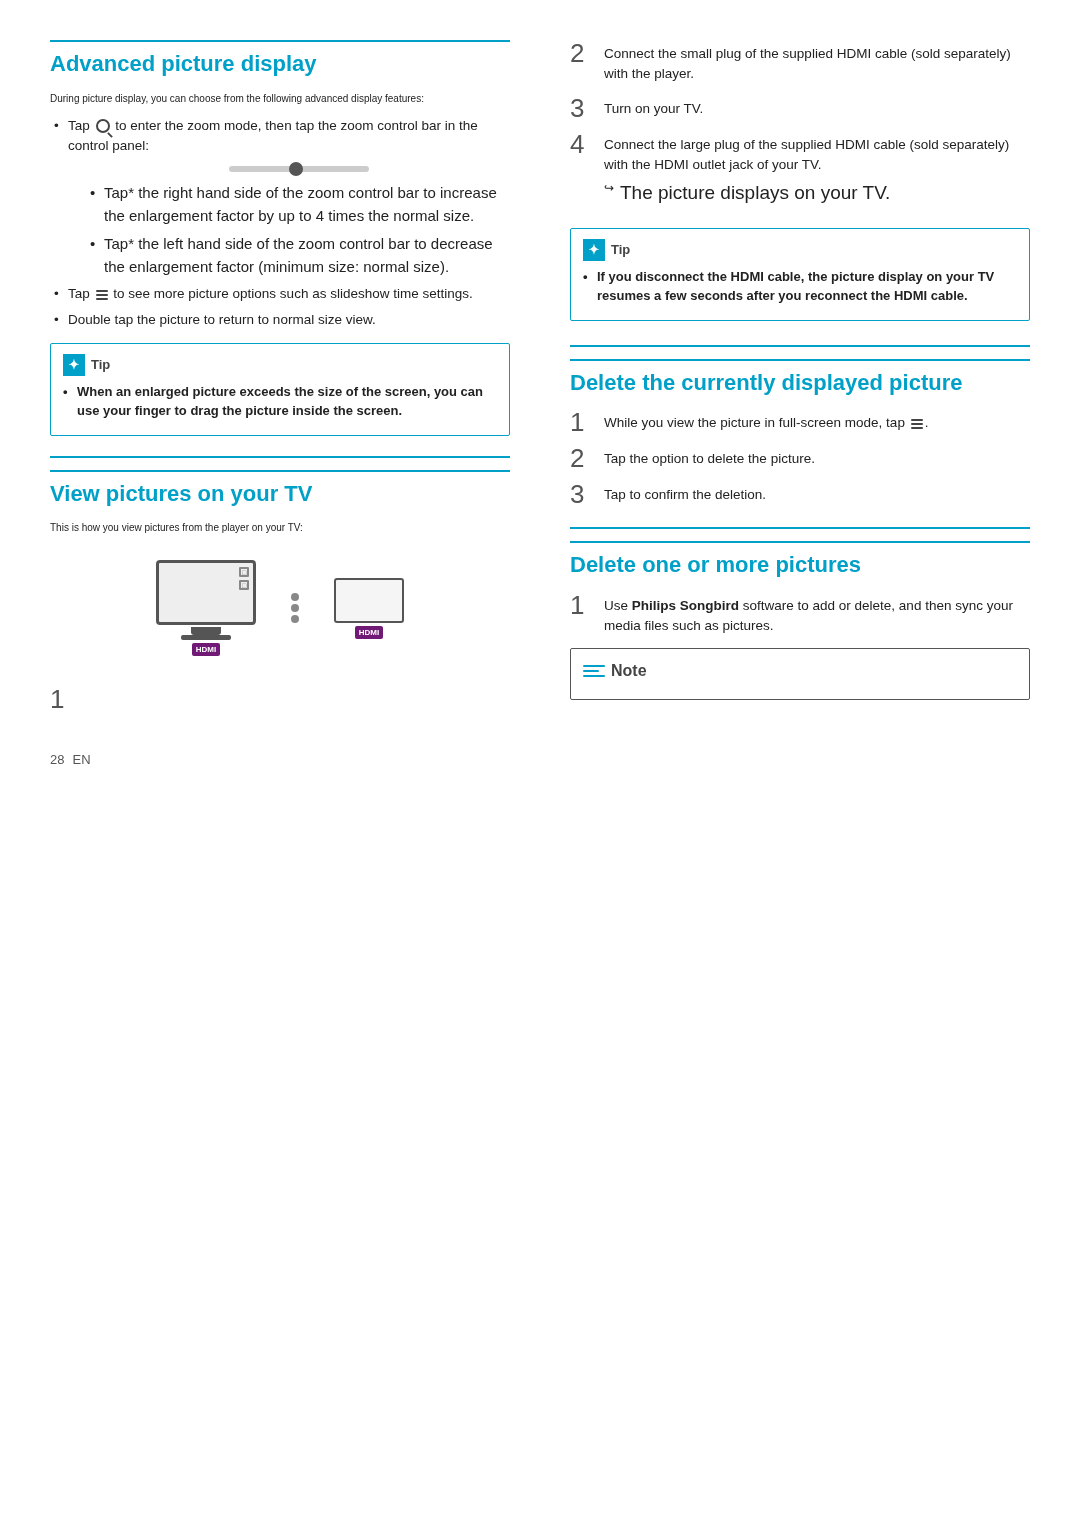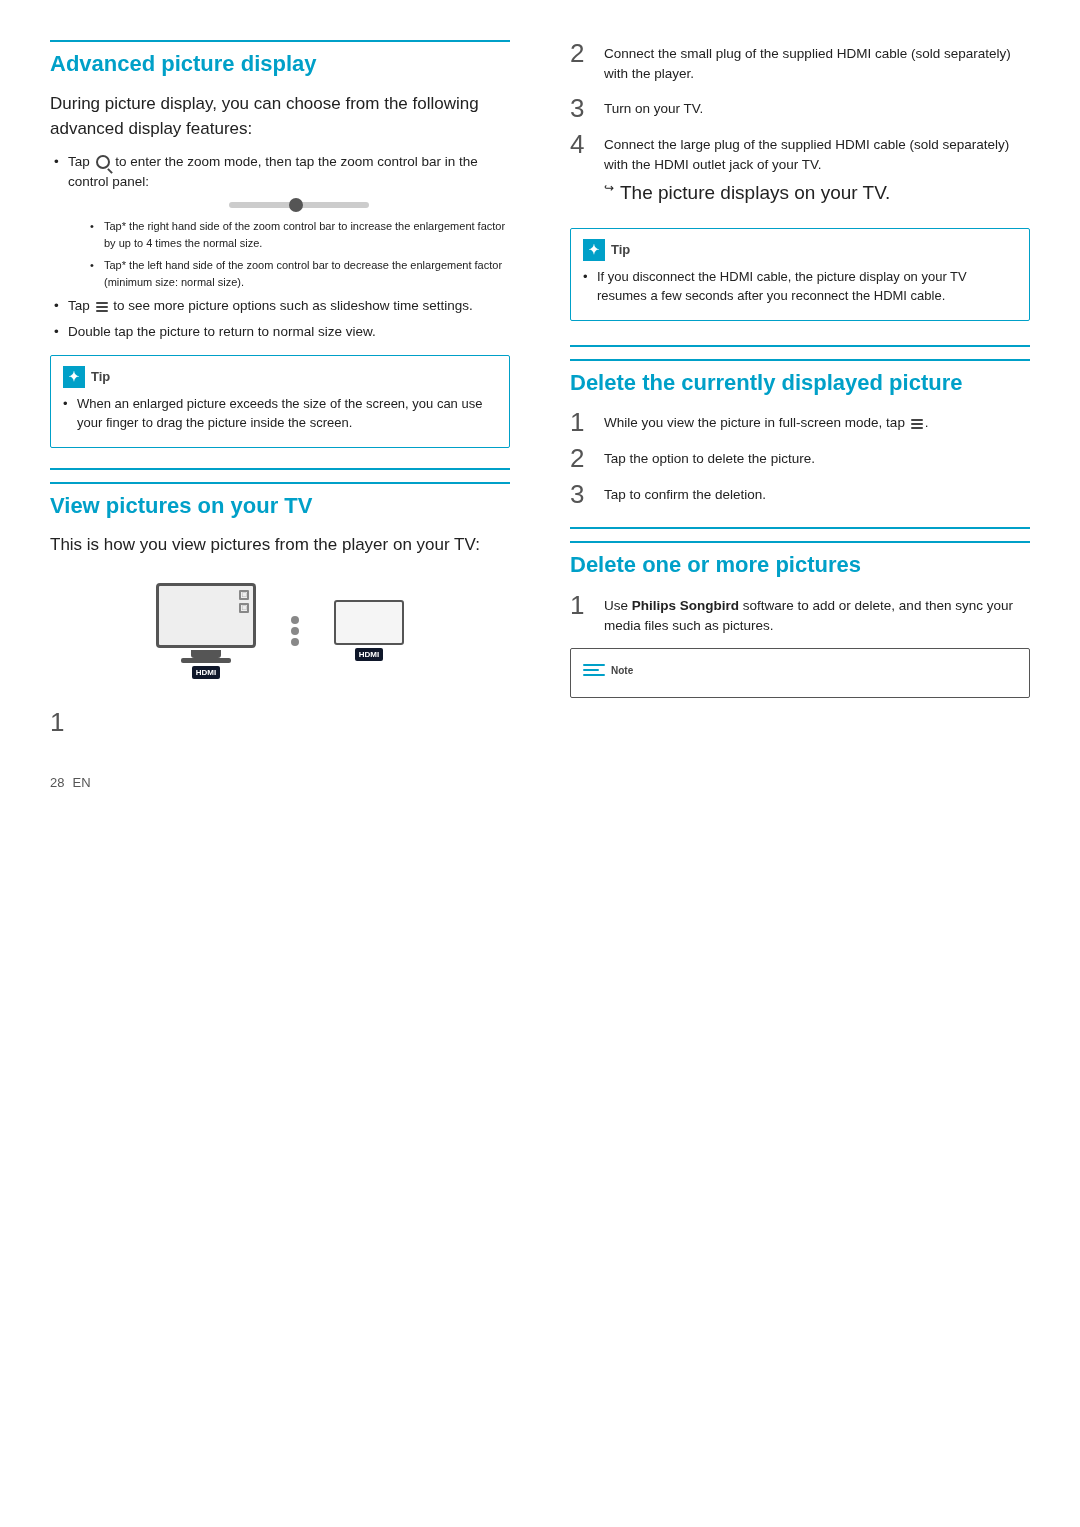--- a/index.html
+++ b/index.html
@@ -26,21 +26,21 @@
       font-size: 22px;
       font-weight: bold;
       color: #00a0c8;
       border-top: 2px solid #00a0c8;
       padding-top: 8px;
       margin-bottom: 12px;
       line-height: 1.3;
     }
 
     p.intro {
-      font-size: 17px;
+      font-size: 10px;
       margin-bottom: 10px;
       line-height: 1.5;
     }
 
     ul.main-list {
       list-style: none;
       padding-left: 0;
       margin-bottom: 10px;
     }
 
@@ -64,21 +64,21 @@
       padding-left: 20px;
       margin-top: 6px;
       margin-bottom: 6px;
     }
 
     ul.sub-list > li {
       position: relative;
       padding-left: 16px;
       margin-bottom: 6px;
       line-height: 1.5;
-      font-size: 11px;
+      font-size: 15px;
     }
 
     ul.sub-list > li::before {
       content: '•';
       position: absolute;
       left: 2px;
       top: 0;
     }
 
     .zoom-bar-container {
@@ -144,21 +144,21 @@
       font-size: 13px;
       line-height: 1.5;
     }
 
     .note-header {
       display: flex;
       align-items: center;
       margin-bottom: 6px;
       font-weight: bold;
       color: #444;
-      font-size: 10px;
+      font-size: 16px;
     }
 
     .note-lines {
       display: inline-flex;
       flex-direction: column;
       justify-content: center;
       width: 22px;
       height: 22px;
       margin-right: 6px;
       gap: 3px;
@@ -169,20 +169,21 @@
       background: #00a0c8;
       border-radius: 1px;
     }
     .note-line:first-child { width: 22px; }
     .note-line:nth-child(2) { width: 16px; }
     .note-line:nth-child(3) { width: 22px; }
 
     .tip-list {
       list-style: none;
       padding-left: 0;
+      font-weight: bold;
     }
 
     .tip-list li {
       position: relative;
       padding-left: 14px;
       margin-bottom: 4px;
       font-size: 13px;
       line-height: 1.5;
     }
 
@@ -276,21 +277,21 @@
 
     .tv-base {
       width: 50px;
       height: 5px;
       background: #555;
       border-radius: 2px;
     }
 
     .hdmi-label {
       font-size: 8px;
-      background: #0f172a;
+      background: #701a75;
       color: white;
       padding: 2px 4px;
       border-radius: 2px;
       margin-top: 3px;
       font-weight: bold;
     }
 
     .player-device {
       display: flex;
       flex-direction: column;

